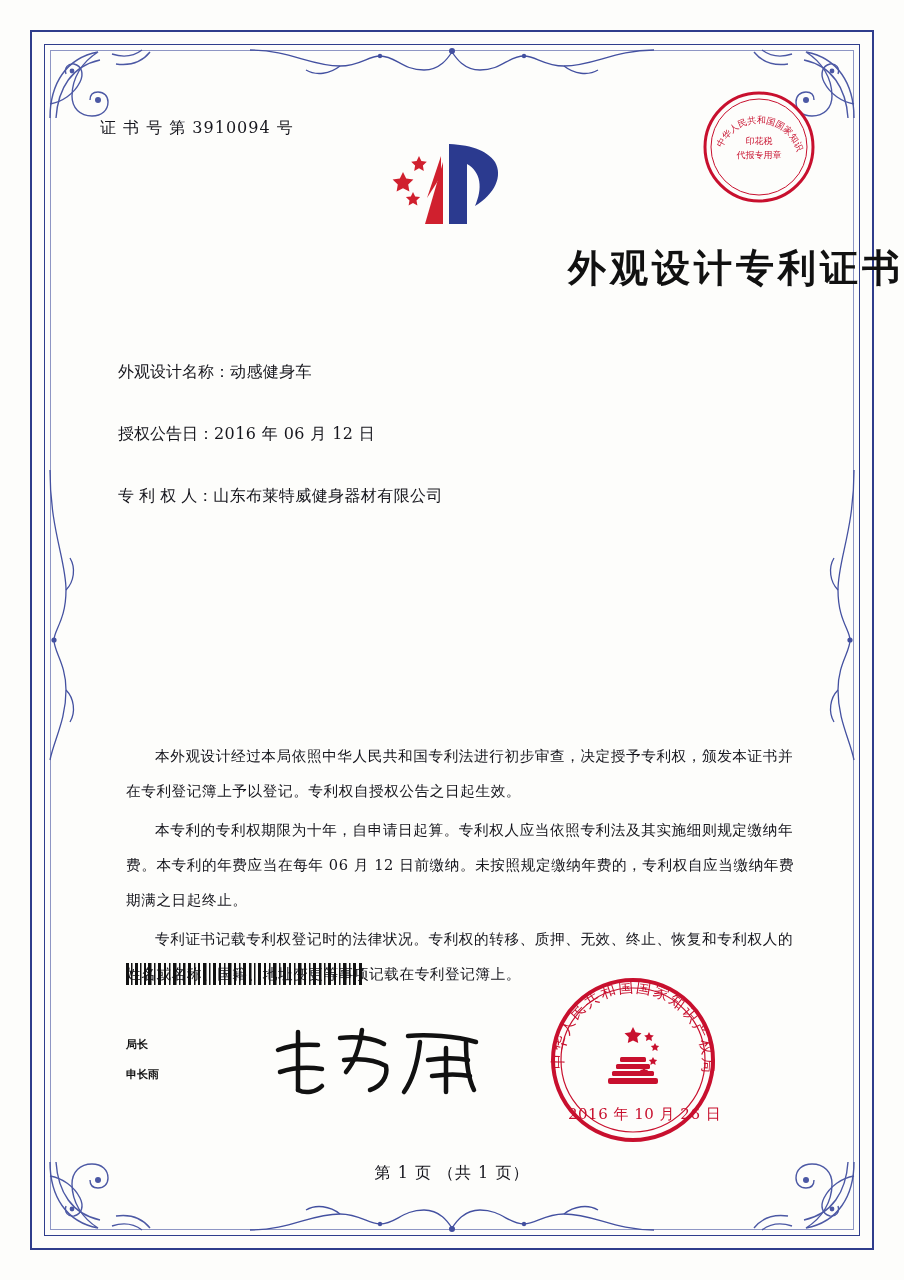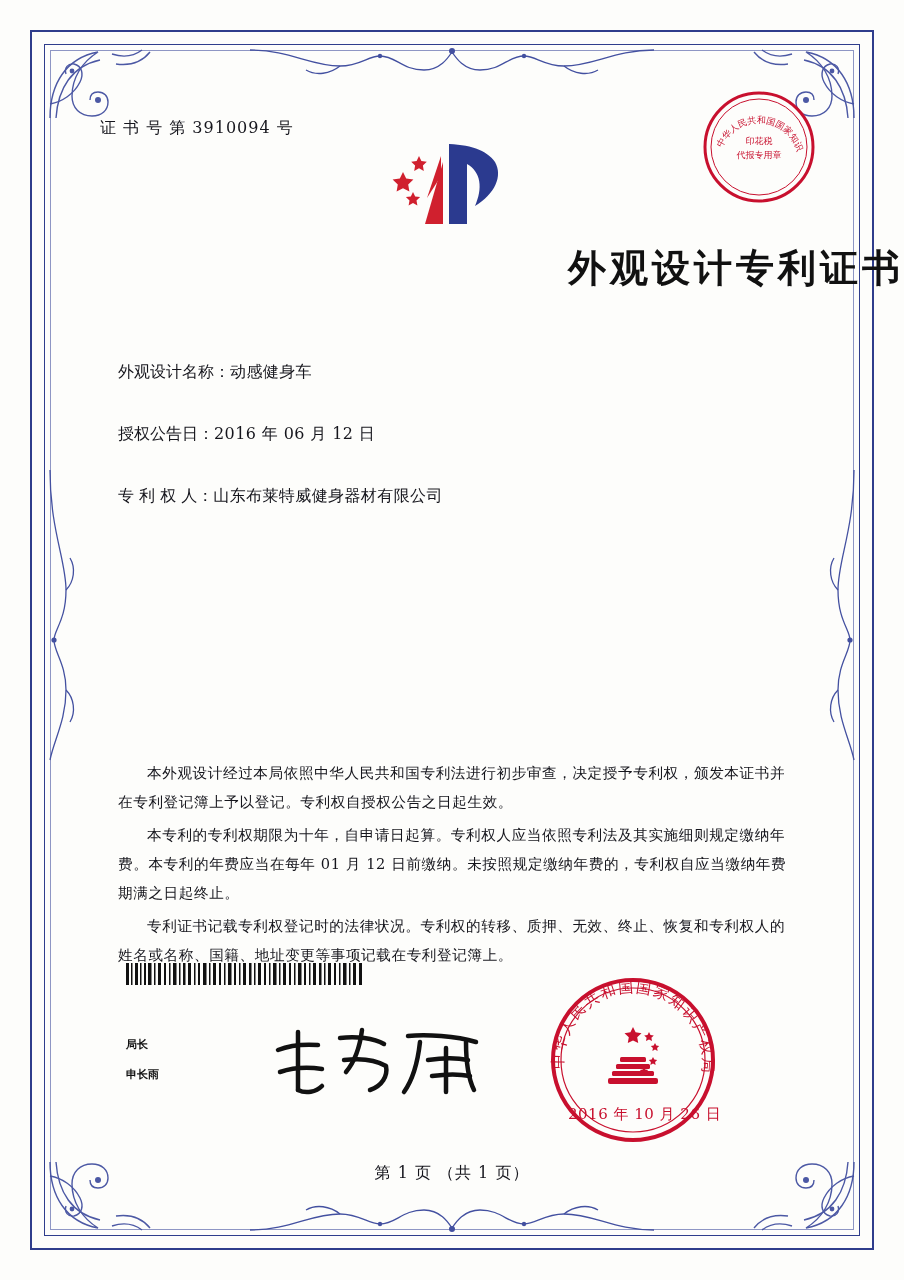--- a/index.html
+++ b/index.html
@@ -114,27 +114,26 @@
     color: #15151c;
     margin-bottom: 41px;
     white-space: nowrap;
     font-family: "DejaVu Serif", serif;
   }
   .field-label { letter-spacing: 0px; }
   .field-value { letter-spacing: 0.4px; }
 
   .paragraphs {
     position: absolute;
-    left: 118px; top: 738px;
+    left: 126px; top: 738px;
     width: 672px;
     font-size: 14.6px;
-    line-height: 29px;
+    line-height: 35px;
     color: #15151c;
     font-family: "DejaVu Serif", serif;
-    margin-top: 20px;
   }
   .paragraphs p {
     margin: 0 0 4px 0;
     text-indent: 29px;
     letter-spacing: 0.6px;
   }
 
   .barcode {
     position: absolute;
     left: 126px; top: 963px;
@@ -303,21 +302,21 @@
     <div class="field-row">
       <span class="field-label">授权公告日：</span><span class="field-value">2016 年 06 月 12 日</span>
     </div>
     <div class="field-row">
       <span class="field-label">专 利 权 人：</span><span class="field-value">山东布莱特威健身器材有限公司</span>
     </div>
   </div>
 
   <div class="paragraphs">
     <p>本外观设计经过本局依照中华人民共和国专利法进行初步审查，决定授予专利权，颁发本证书并在专利登记簿上予以登记。专利权自授权公告之日起生效。</p>
-    <p>本专利的专利权期限为十年，自申请日起算。专利权人应当依照专利法及其实施细则规定缴纳年费。本专利的年费应当在每年 01 月 12 日前缴纳。未按照规定缴纳年费的，专利权自应当缴纳年费期满之日起终止。</p>
+    <p>本专利的专利权期限为十年，自申请日起算。专利权人应当依照专利法及其实施细则规定缴纳年费。本专利的年费应当在每年 06 月 12 日前缴纳。未按照规定缴纳年费的，专利权自应当缴纳年费期满之日起终止。</p>
     <p>专利证书记载专利权登记时的法律状况。专利权的转移、质押、无效、终止、恢复和专利权人的姓名或名称、国籍、地址变更等事项记载在专利登记簿上。</p>
   </div>
 
   <svg class="barcode" viewBox="0 0 238 22" preserveAspectRatio="none">
     <g fill="#111">
       <rect x="0" y="0" width="3" height="22"></rect>
         <rect x="5" y="0" width="1.5" height="22"></rect>
       <rect x="9" y="0" width="3" height="22"></rect>
         <rect x="14" y="0" width="1.5" height="22"></rect>
       <rect x="18" y="0" width="2" height="22"></rect>

